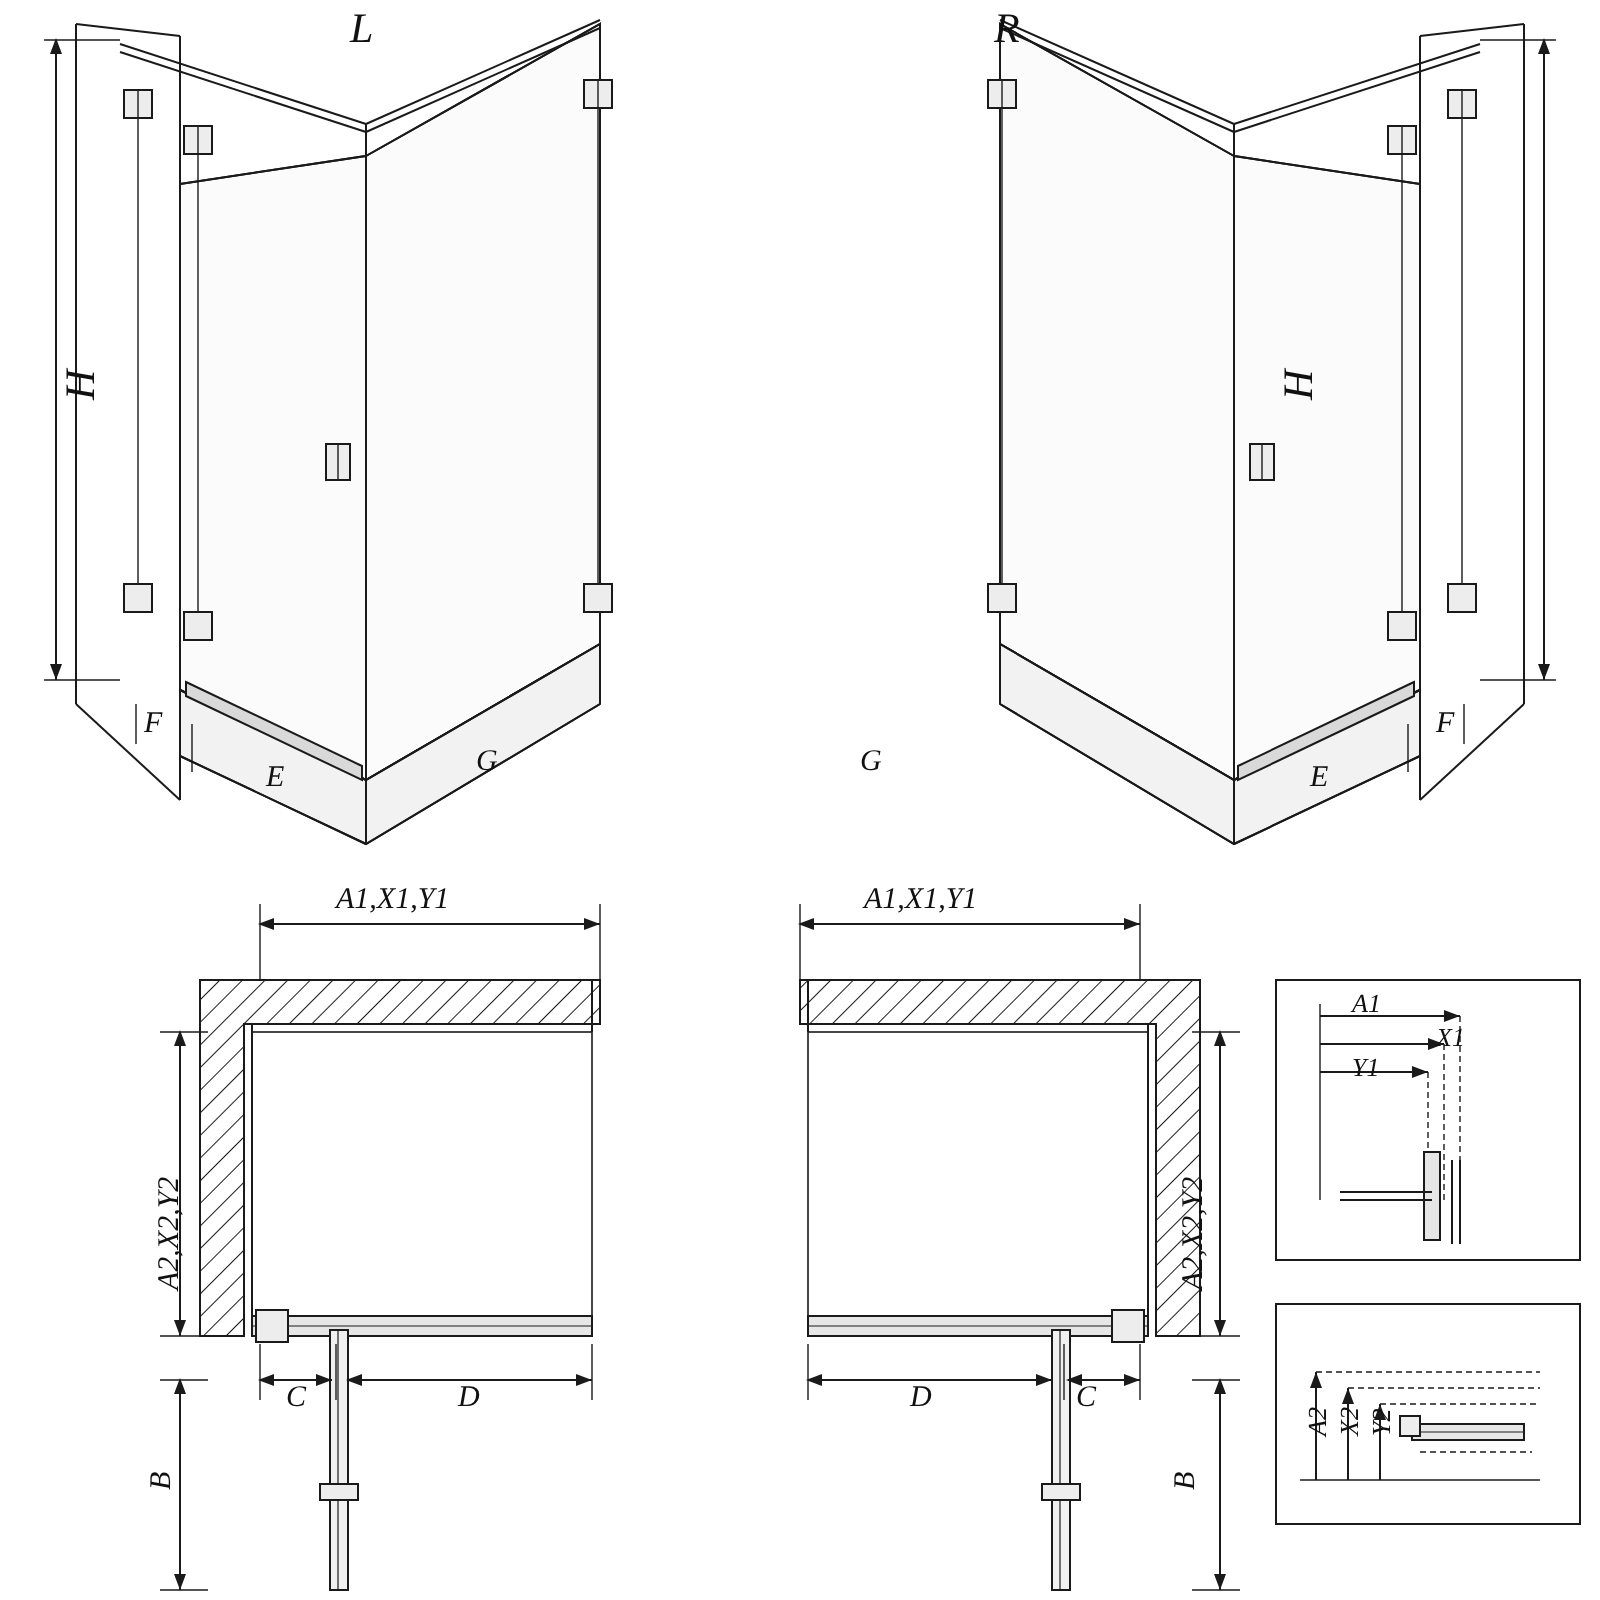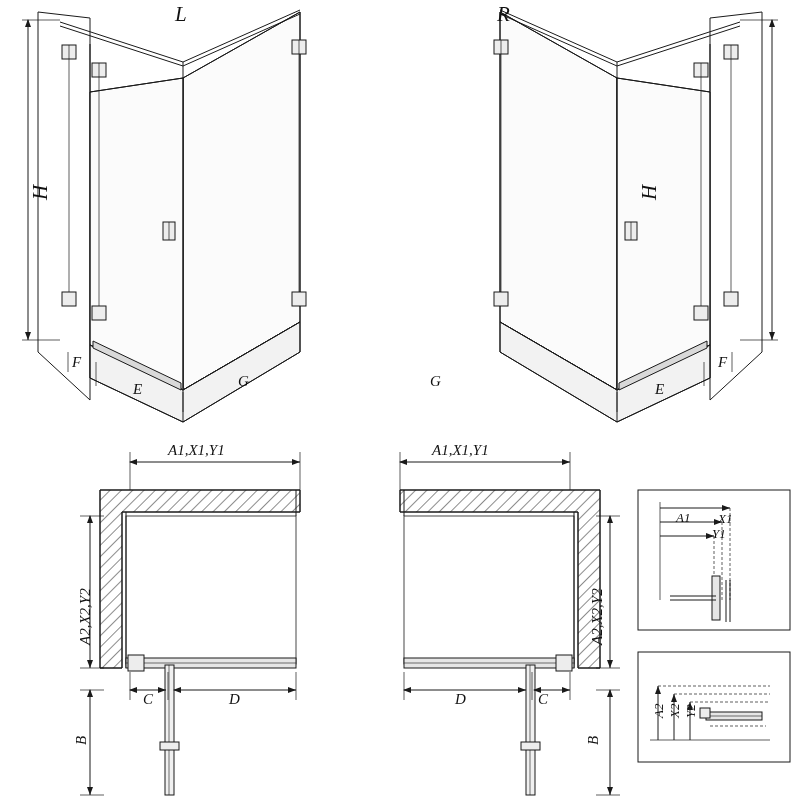--- a/index.html
+++ b/index.html
@@ -296,21 +296,21 @@
   <div class="lbl mid" style="left:143px; top:692px;">C</div>
   <div class="lbl mid" style="left:229px; top:692px;">D</div>
   <div class="lbl mid rot90" style="left:74px; top:745px;">B</div>
 
   <div class="lbl mid" style="left:432px; top:443px;">A1,X1,Y1</div>
   <div class="lbl mid rot90" style="left:590px; top:645px;">A2,X2,Y2</div>
   <div class="lbl mid" style="left:538px; top:692px;">C</div>
   <div class="lbl mid" style="left:455px; top:692px;">D</div>
   <div class="lbl mid rot90" style="left:586px; top:745px;">B</div>
 
-  <div class="lbl small" style="left:676px; top:495px;margin-top:16px;">A1</div>
+  <div class="lbl small" style="left:676px; top:495px;">A1</div>
   <div class="lbl small" style="left:676px; top:512px;margin-left:42px;">X1</div>
-  <div class="lbl small" style="left:712px; top:527px;">Y1</div>
+  <div class="lbl small" style="left:676px; top:527px;">Y1</div>
 
   <div class="lbl small rot90" style="left:652px; top:718px;">A2</div>
   <div class="lbl small rot90" style="left:668px; top:718px;">X2</div>
   <div class="lbl small rot90" style="left:684px; top:718px;">Y2</div>
 
 </div>
 
 </body></html>

